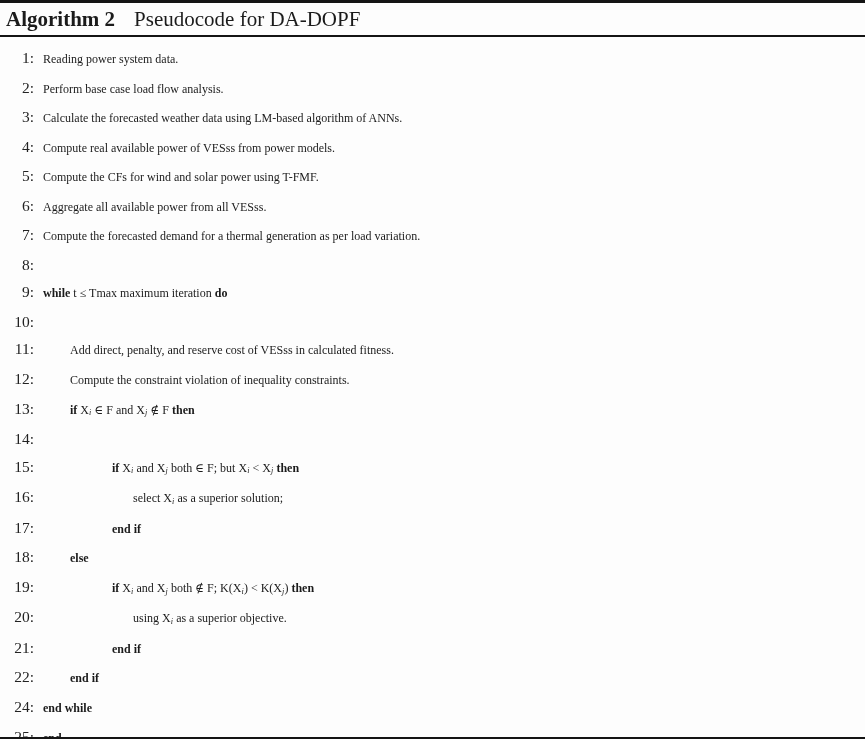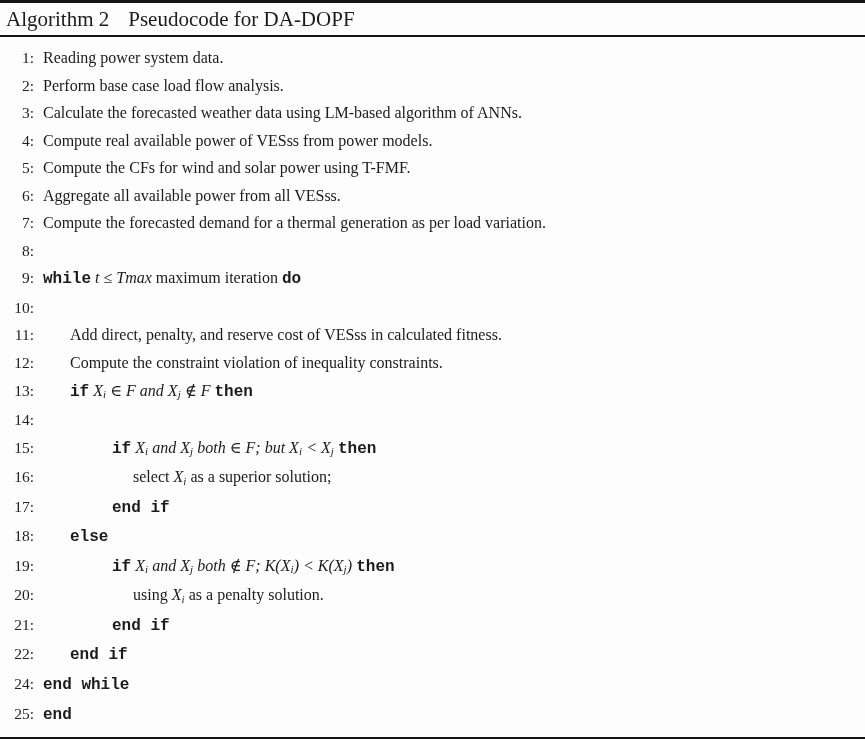--- a/index.html
+++ b/index.html
@@ -21,21 +21,21 @@
   }
   .caption {
     box-sizing: border-box;
     padding: 4px 8px 3px 6px;
     border-bottom: 2px solid #141414;
     font-size: 21px;
     line-height: 25px;
     white-space: nowrap;
   }
   .cap-bold {
-    font-weight: normal;
+    font-weight: bold;
   }
   .cap-title {
     margin-left: 19px;
   }
   .algo-body {
     padding: 7px 6px 0 6px;
   }
   .algo-row {
     display: flex;
     align-items: baseline;
@@ -45,29 +45,29 @@
   .algo-num {
     display: inline-block;
     width: 28px;
     min-width: 28px;
     text-align: right;
     margin-right: 9px;
     font-size: 15.5px;
     color: #222;
   }
   .algo-content {
-    font-size: 16px;
+    font-size: 12px;
   }
   .indent-0 { padding-left: 0; }
   .indent-1 { padding-left: 27px; }
   .indent-2 { padding-left: 69px; }
   .indent-3 { padding-left: 90px; }
   .seg-r { font-style: normal; font-weight: normal; }
-  .seg-b { font-weight: bold; font-family: Liberation Mono, monospace; }
-  .seg-i { font-style: italic; }
+  .seg-b { font-weight: bold; }
+  .seg-i { }
   .seg-sub {
     font-style: italic;
     font-size: 0.68em;
     position: relative;
     bottom: -0.22em;
     letter-spacing: 0.02em;
   }
 </style>
 </head>
 <body>
@@ -145,21 +145,21 @@
       <div class="algo-row">
         <span class="algo-num">18:</span>
         <span class="algo-content indent-1"><span class="seg-b">else</span></span>
       </div>
       <div class="algo-row">
         <span class="algo-num">19:</span>
         <span class="algo-content indent-2"><span class="seg-b">if</span><span class="seg-r"> </span><span class="seg-i">X</span><span class="seg-sub">i</span><span class="seg-i"> and X</span><span class="seg-sub">j</span><span class="seg-i"> both  ∉ F;  K(X</span><span class="seg-sub">i</span><span class="seg-i">) &lt; K(X</span><span class="seg-sub">j</span><span class="seg-i">) </span><span class="seg-b">then</span></span>
       </div>
       <div class="algo-row">
         <span class="algo-num">20:</span>
-        <span class="algo-content indent-3"><span class="seg-r">using </span><span class="seg-i">X</span><span class="seg-sub">i</span><span class="seg-r"> as a penalty solution.</span></span>
+        <span class="algo-content indent-3"><span class="seg-r">using </span><span class="seg-i">X</span><span class="seg-sub">i</span><span class="seg-r"> as a superior objective.</span></span>
       </div>
       <div class="algo-row">
         <span class="algo-num">21:</span>
         <span class="algo-content indent-2"><span class="seg-b">end if</span></span>
       </div>
       <div class="algo-row">
         <span class="algo-num">22:</span>
         <span class="algo-content indent-1"><span class="seg-b">end if</span></span>
       </div>
       <div class="algo-row">

